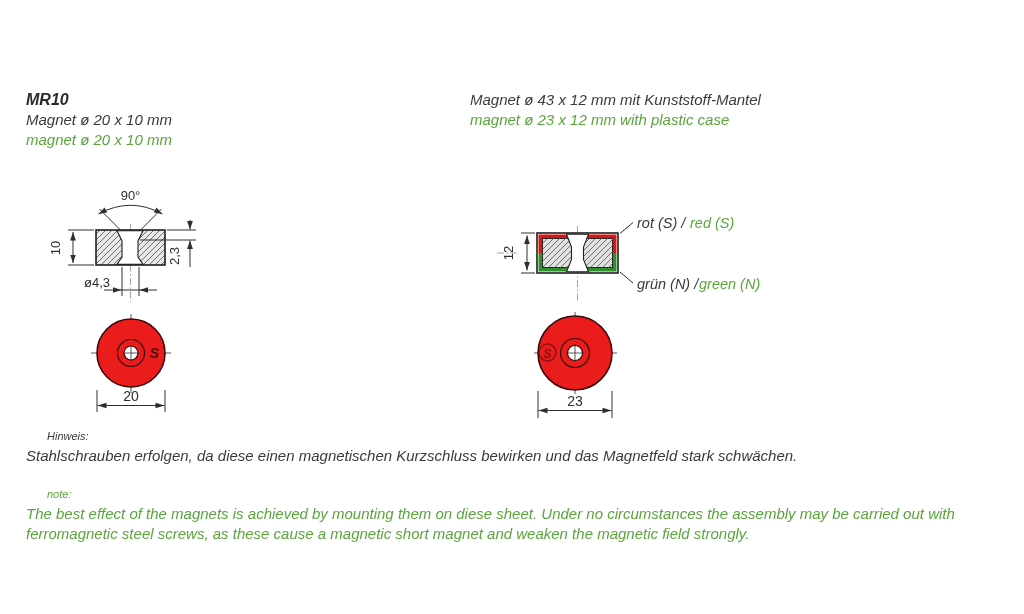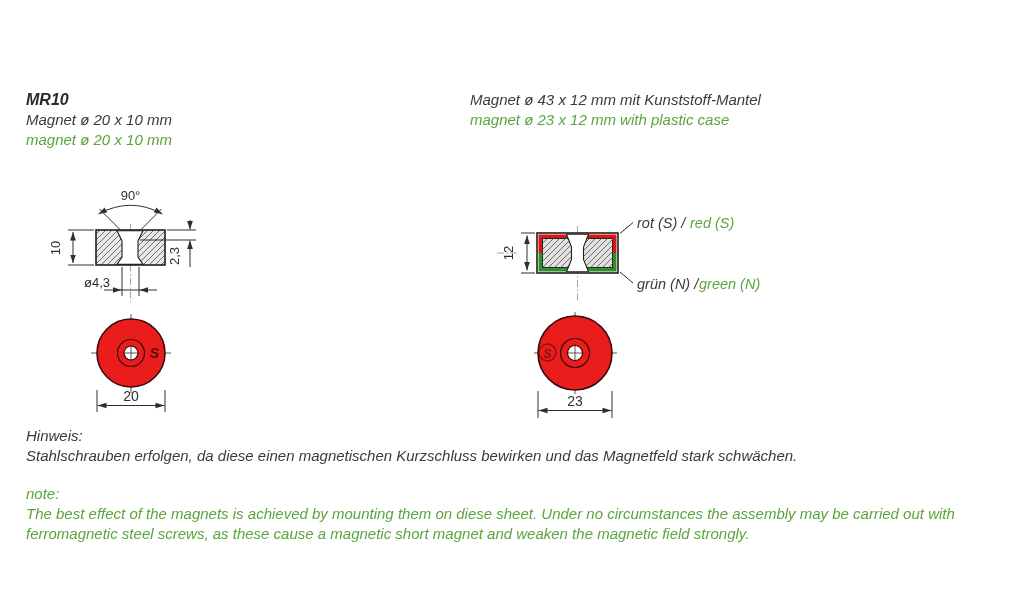--- a/index.html
+++ b/index.html
@@ -6,21 +6,21 @@
   .page{
     position:relative;width:1024px;height:614px;background:#ffffff;overflow:hidden;
     font-family:"Liberation Sans",sans-serif;
   }
   .prod-header{position:absolute;top:90px;line-height:20px;font-style:italic;}
   .p-title{font-size:16px;font-weight:bold;color:#2b2b2b;}
   .p-sub{font-size:15px;color:#3a3a3a;}
   .p-sub.en{color:#5aa53c;}
   .note{position:absolute;left:26px;line-height:20px;font-style:italic;font-size:15px;color:#3a3a3a;}
   .note.en{color:#5aa53c;}
-  .note-h{font-size:15px;}
+  .note-h{font-size:11px;margin-left:21px;}
   svg{position:absolute;left:0;top:178px;}
   svg text{font-family:"Liberation Sans",sans-serif;}
   .dim{font-size:13px;fill:#2f2f2f;font-style:normal;}
   .dim-big{font-size:14px;fill:#2f2f2f;}
   .lbl-de{font-size:14.5px;font-style:italic;fill:#3a3a3a;}
   .lbl-en{font-size:14.5px;font-style:italic;fill:#5aa53c;}
   .thin{stroke:#2f2f2f;stroke-width:1;fill:none;}
   .outline{stroke:#1f1f1f;stroke-width:1.6;fill:none;}
   .ctr{stroke:#9a9a9a;stroke-width:0.9;fill:none;stroke-dasharray:7 2.5 1.5 2.5;}
   .cross{stroke:#2f2f2f;stroke-width:0.8;fill:none;}

